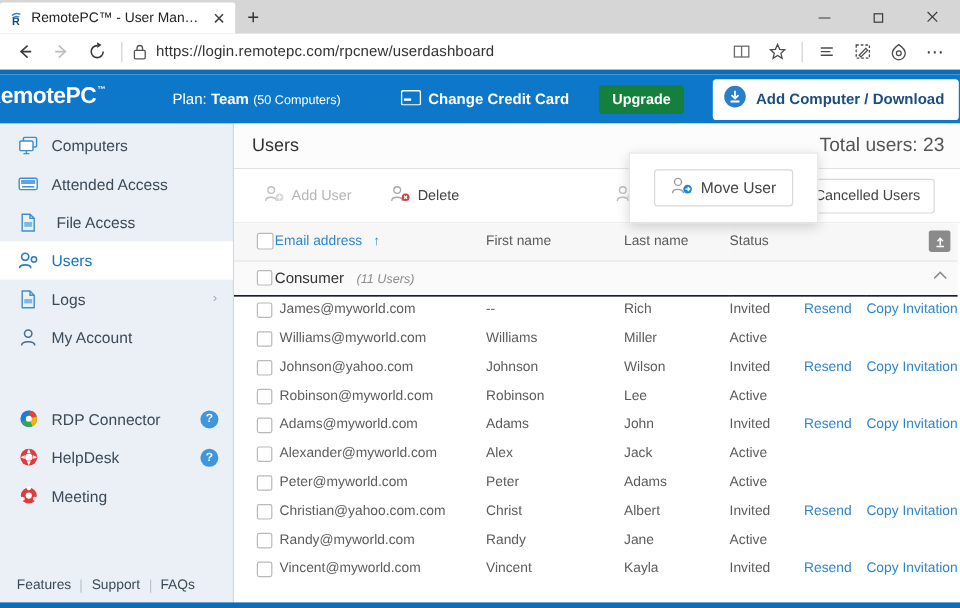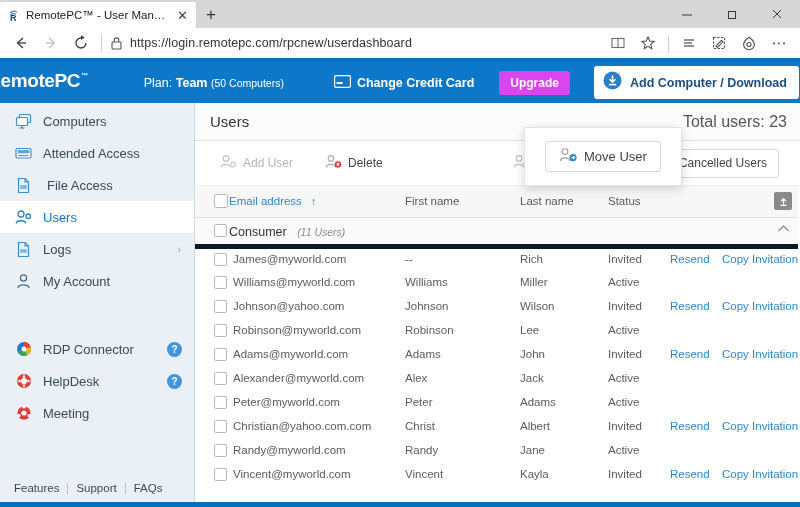--- a/index.html
+++ b/index.html
@@ -104,21 +104,21 @@
   }
   .plan b { font-weight: bold; }
   .plan .small { font-size: 10.5px; }
   .vsep { width: 1px; height: 22px; background: #3f95d6; margin: 0 13px; }
   .ccard {
     display: flex; align-items: center; gap: 6px;
     color: #fff; font-size: 12.5px; font-weight: bold;
     cursor: pointer; white-space: nowrap;
   }
   .upgrade {
-    margin-left: 13px; background: #d946ef; color: #fff;
+    margin-left: 13px; background: #15803d; color: #fff;
     font-size: 12px; font-weight: bold; padding: 5px 11px;
     border-radius: 3px; cursor: pointer; white-space: nowrap;
   }
   .hspacer { flex: 1; }
   .addcomp {
     background: #fff; border-radius: 3px;
     display: flex; align-items: center; gap: 8px;
     padding: 5px 12px 5px 9px; cursor: pointer;
     white-space: nowrap;
   }
@@ -224,21 +224,21 @@
   .chk {
     width: 13px; height: 13px; border: 1px solid #b9b9b9;
     border-radius: 2px; background: #fff; display: block; cursor: pointer;
   }
   .exporticon {
     width: 18px; height: 18px; background: #8a8a8a;
     display: flex; align-items: center; justify-content: center;
     border-radius: 2px; cursor: pointer; float: right; margin-right: 8px;
   }
 
-  .grouprow { height: 29px; background: #fafafa; border-bottom: 5px solid #0f172a; }
+  .grouprow { height: 29px; background: #fafafa; border-bottom: 1px solid #0f172a; }
   .groupname { font-size: 12.5px; color: #333; }
   .groupcount { font-size: 10.5px; color: #8d8d8d; font-style: italic; margin-left: 6px; }
   .collapsechev { color: #8d8d8d; font-size: 12px; float: right; margin-right: 10px; cursor: pointer; }
 
   tr.urow { height: 24px; }
   tr.urow td { font-size: 11.5px; color: #5c5c5c; vertical-align: middle; }
   td.email { padding-left: 4px !important; }
   .st-invited { color: #e08a4e; }
   .st-active { color: #5c5c5c; }
   .alink { color: #2f86cd; cursor: pointer; font-size: 11.5px; }

